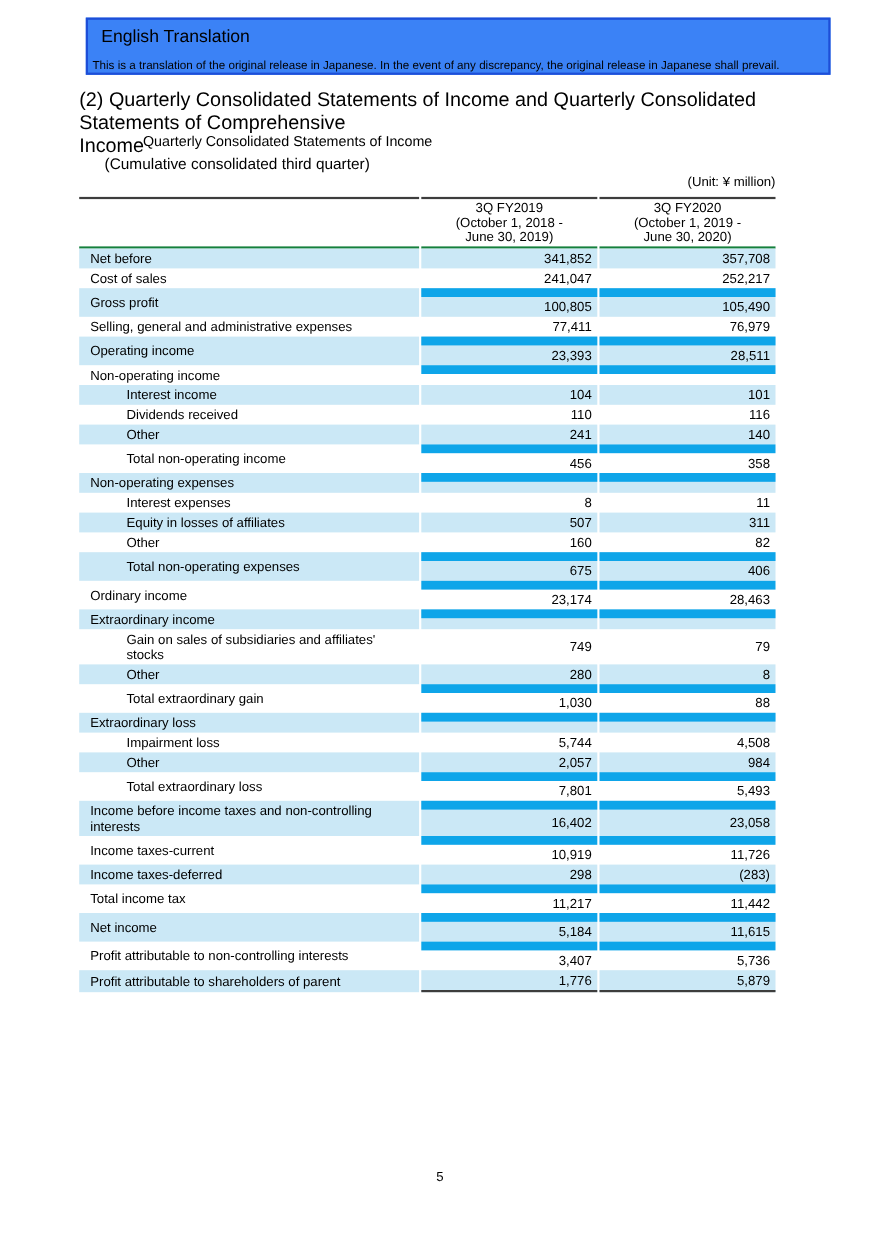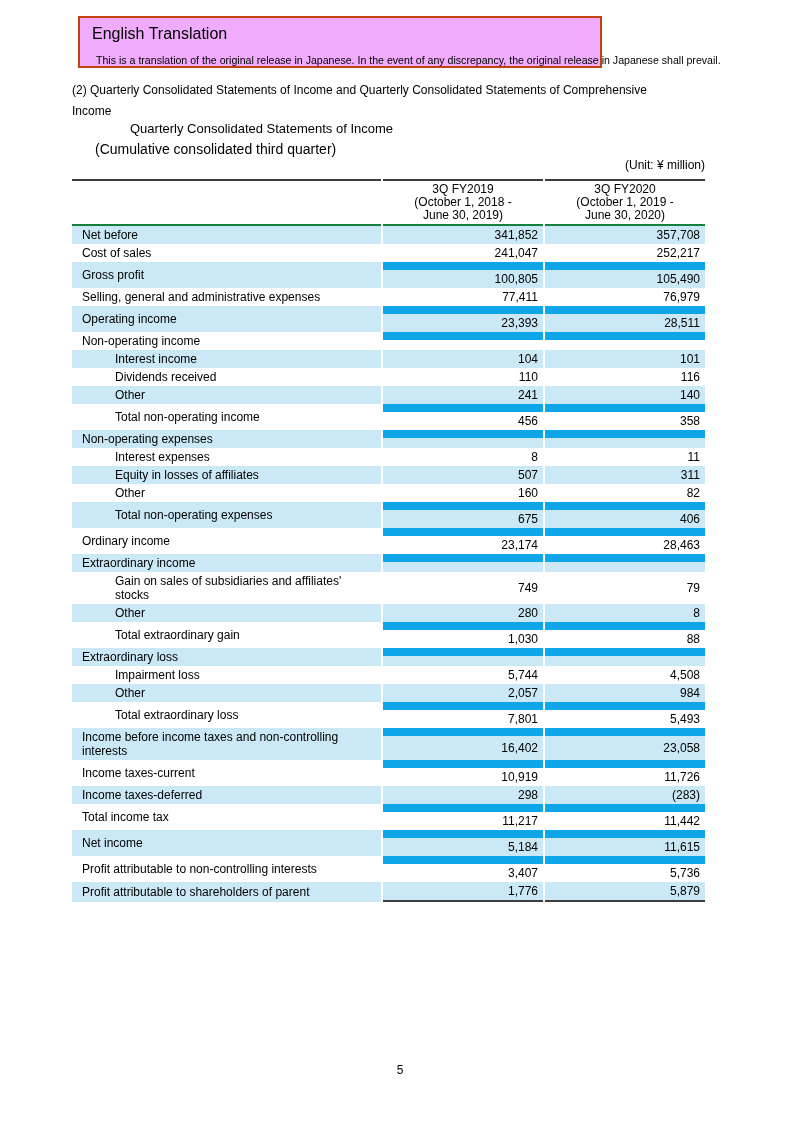--- a/index.html
+++ b/index.html
@@ -2,29 +2,29 @@
 <html><head>
 <meta charset="utf-8">
 <style>
   html,body { margin:0; padding:0; }
   body {
     width:800px; height:1132px; position:relative; overflow:hidden;
     background:#ffffff; color:#000;
     font-family:"Liberation Sans", sans-serif;
   }
   .translation-box {
-    position:absolute; left:78px; top:16px; width:524px; height:52px;
-    border:2px solid #c2410c; background:#f0abfc; box-sizing:border-box;
+    position:absolute; left:78px; top:16px; width:677px; height:52px;
+    border:2px solid #1d4ed8; background:#3b82f6; box-sizing:border-box;
   }
   .tb-title { position:absolute; left:12px; top:7px; font-size:16px; }
-  .tb-note  { position:absolute; left:16px; bottom:0px; font-size:10.6px; white-space:nowrap; }
+  .tb-note  { position:absolute; left:4px; bottom:0px; font-size:10.6px; white-space:nowrap; }
 
   .section-heading {
     position:absolute; left:72px; top:80px; width:676px;
-    font-size:12px; line-height:21px; white-space:pre-line;
+    font-size:18px; line-height:21px; white-space:pre-line;
   }
   .statement-title    { position:absolute; left:130px; top:121px; font-size:13px; }
   .statement-subtitle { position:absolute; left:95px;  top:141px; font-size:14px; }
   .unit-label {
     position:absolute; left:72px; top:158px; width:633px;
     text-align:right; font-size:12px;
   }
 
   table.income-table {
     position:absolute; left:70px; top:179px; width:637px;

